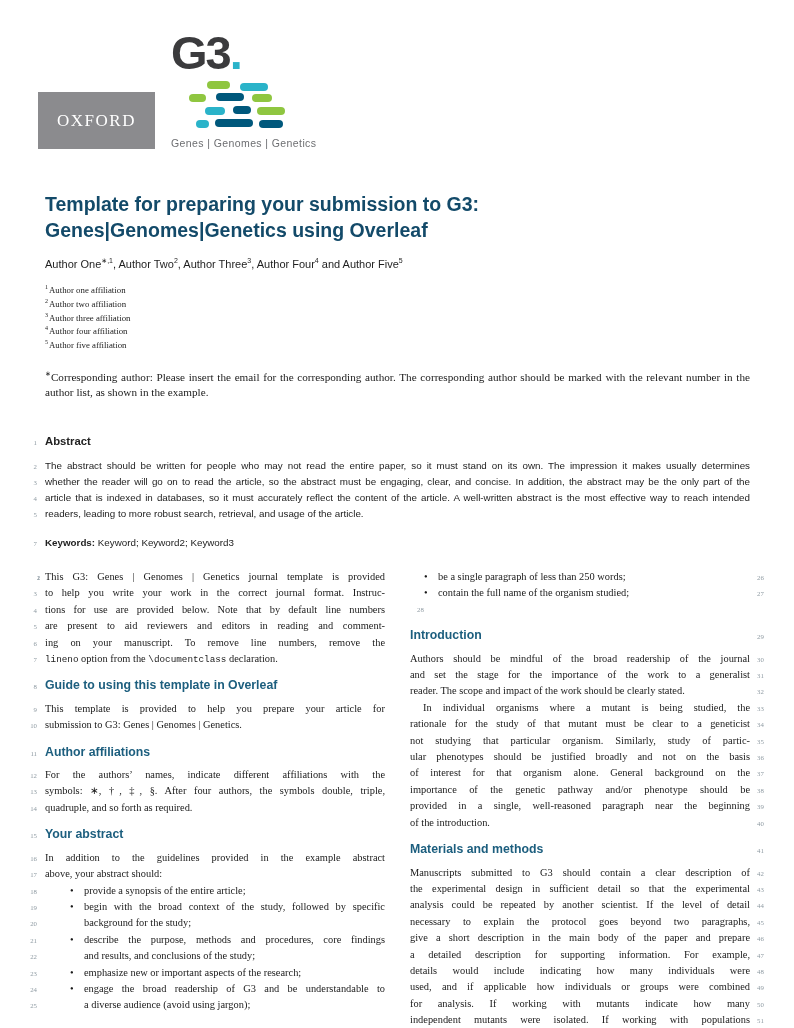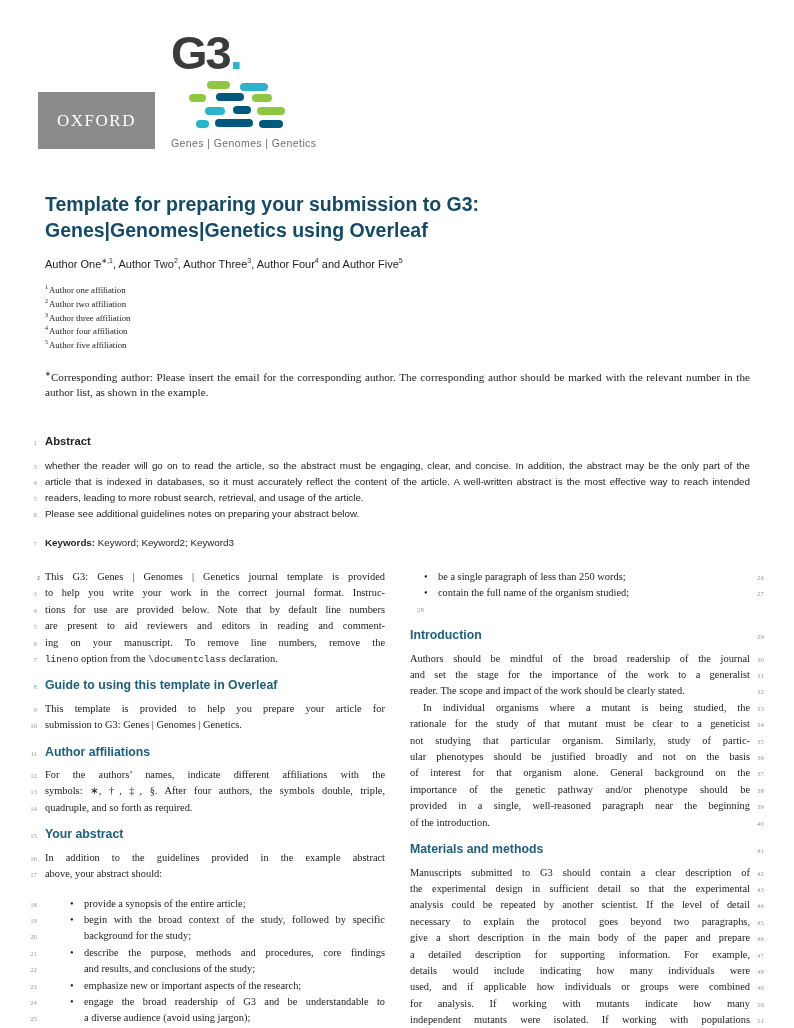--- a/index.html
+++ b/index.html
@@ -54,21 +54,21 @@
   .absblock .hrow { margin:0 0 8px 0; }
   .absblock .hrow .tx { font-size:11.3px; }
   .kwrow { margin-top:13px; }
   .kwlabel { font-weight:bold; }
 
   
   .cols { display:flex; padding:0 24px; margin-top:18px; }
   .colL { width:361px; }
   .colR { width:360px; margin-left:25px; }
   .colR .ln { text-align:left; margin-right:0; margin-left:7px; }
-  .bullets { margin-top:13px; }
+  .bullets { margin-top:0; }
 
   
   .footer { margin:4px 24px 0 24px; border-top:0.8px solid #555555; }
   .footrow { display:flex; align-items:baseline; margin-top:5px; }
   .copyright { margin-left:21px; font-size:8.3px; color:#333333; flex:1; }
   .footln { font-family:"Liberation Serif", serif; font-size:6.8px; color:#8e9aa2; }
 </style>
 </head>
 <body>
 
@@ -121,36 +121,36 @@
     <sup>∗</sup><span>Corresponding author: Please insert the email for the corresponding author. The corresponding author should be marked with the relevant number in the author list, as shown in the example.</span>
   </div>
 
   <div class="absblock">
     <div class="row hrow">
       <span class="ln">1</span>
       <span class="tx">Abstract</span>
     </div>
     <div>
 
+    <div class="row j">
+          <span class="ln">2</span>
+          <span class="tx">The abstract should be written for people who may not read the entire paper, so it must stand on its own. The impression it makes usually determines</span>
+        </div>
         <div class="row j">
           <span class="ln">3</span>
           <span class="tx">whether the reader will go on to read the article, so the abstract must be engaging, clear, and concise. In addition, the abstract may be the only part of the</span>
         </div>
         <div class="row j">
           <span class="ln">4</span>
           <span class="tx">article that is indexed in databases, so it must accurately reflect the content of the article. A well-written abstract is the most effective way to reach intended</span>
         </div>
         <div class="row">
           <span class="ln">5</span>
           <span class="tx">readers, leading to more robust search, retrieval, and usage of the article.</span>
         </div>
-        <div class="row">
-          <span class="ln">6</span>
-          <span class="tx">Please see additional guidelines notes on preparing your abstract below.</span>
-        </div>
       </div>
     <div class="row kwrow">
       <span class="ln">7</span>
       <span class="tx"><span class="kwlabel">Keywords:</span> <span>Keyword; Keyword2; Keyword3</span></span>
     </div>
   </div>
 
   <div class="cols">
 
     <div class="colL">

